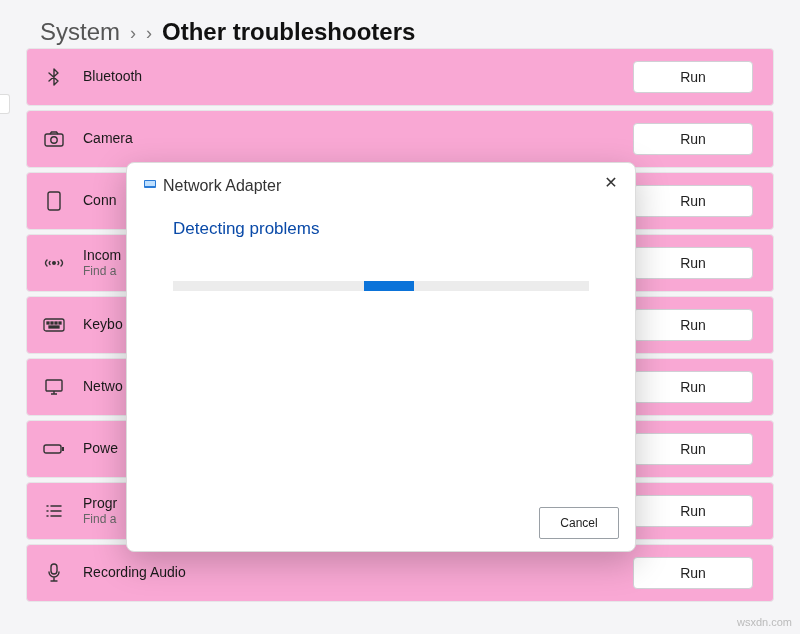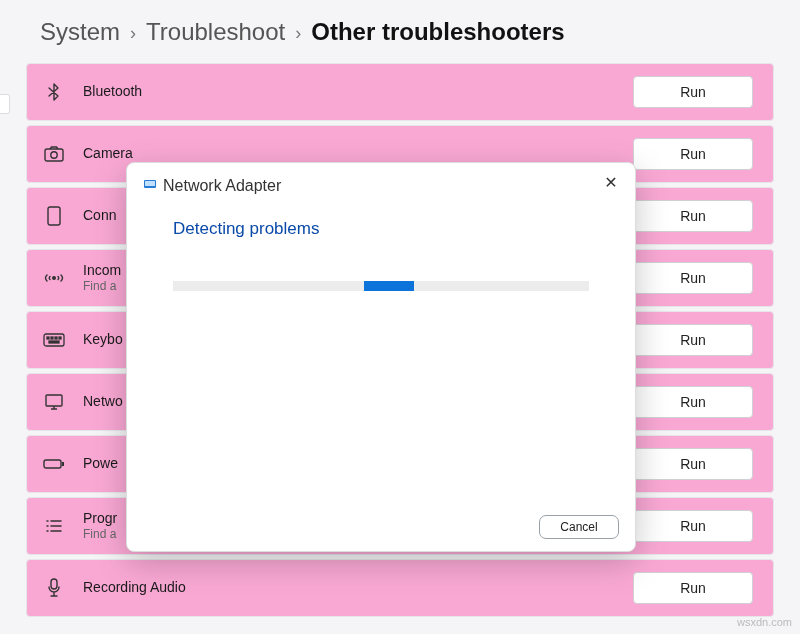--- a/index.html
+++ b/index.html
@@ -16,21 +16,21 @@
     .page {
       padding: 18px 26px 0 26px;
     }
     .breadcrumb {
       display: flex;
       align-items: center;
       gap: 10px;
       font-size: 24px;
       font-weight: 600;
       color: #444;
-      margin-bottom: 17px;
+      margin-bottom: 2px;
       padding-left: 14px;
     }
     .breadcrumb .crumb { font-weight: 500; color: #555; }
     .breadcrumb .crumb.current { font-weight: 700; color: #111; }
     .breadcrumb .chev {
       font-size: 18px;
       color: #777;
       font-weight: 400;
       position: relative;
       top: 1px;
@@ -141,24 +141,24 @@
       bottom: 0;
       background: #0b73d9;
     }
     .modal-footer {
       display: flex;
       justify-content: flex-end;
       padding: 12px 16px;
     }
     .cancel-btn {
       min-width: 80px;
-      height: 24px;
+      height: 32px;
       border: 1px solid #9aa0a6;
       background: #ffffff;
-      border-radius: 7px;
+      border-radius: 2px;
       font-size: 12px;
       color: #222;
       cursor: pointer;
     }
     .watermark {
       position: absolute;
       right: 8px;
       bottom: 6px;
       font-size: 11px;
       color: #bbb;
@@ -174,21 +174,20 @@
     }
     svg { display: block; }
   </style>
 </head>
 <body>
 
 <div class="page">
   <div class="breadcrumb">
     <span class="crumb">System</span>
     <span class="chev">›</span>
-    <span class="crumb">Troubleshoot</span>
     <span class="chev">›</span>
     <span class="crumb current">Other troubleshooters</span>
   </div>
 
   <div class="list">
 
     <div class="row">
       <span class="icon">
         <svg width="18" height="20" viewBox="0 0 18 20" stroke="#333" stroke-width="1.4" fill="none" stroke-linejoin="round" stroke-linecap="round">
             <path d="M4 6l9 8-4 4V2l4 4-9 8"></path>

